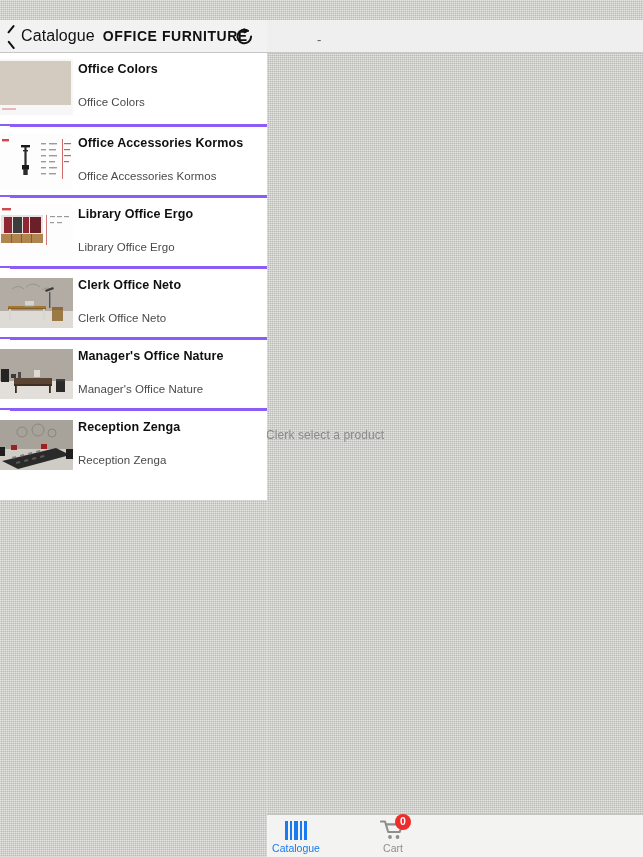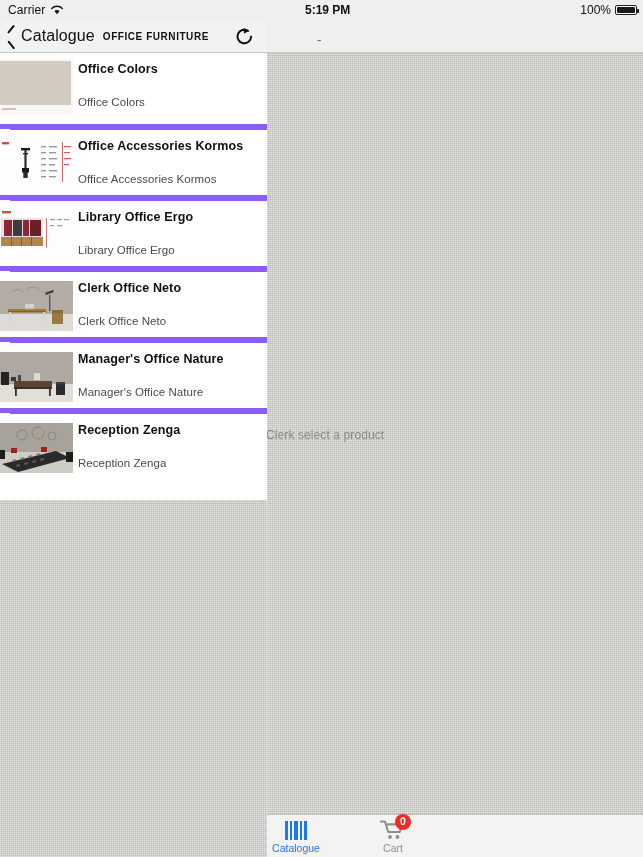--- a/index.html
+++ b/index.html
@@ -59,35 +59,35 @@
   }
   .chev-back::before,
   .chev-back::after {
     content:""; position:absolute; left:2px; width:10px; height:2.3px;
     background:#111; border-radius:1px;
   }
   .chev-back::before { top:4px; transform:rotate(-51deg); transform-origin:left center; }
   .chev-back::after  { top:12px; transform:rotate(51deg); transform-origin:left center; }
   .back-label { font-size:16px; color:#111; letter-spacing:0.1px; }
   .nav-title {
-    font-size:10px; font-weight:bold; color:#111;
+    font-size:14px; font-weight:bold; color:#111;
     letter-spacing:0.55px; margin-left:8px;
   }
   .refresh-btn {
     position:absolute; right:11px; top:5px; width:23px; height:23px; cursor:pointer;
   }
 
   
   .list {
     position:absolute; top:33px; left:0; width:267px; height:447px;
     background:#ffffff; overflow:hidden;
   }
   .row {
     position:relative; height:71px; width:267px; cursor:pointer;
-    border-top:6px solid #8b5cf6;
+    border-top:3px solid #8b5cf6;
     background:#fff;
   }
   .row:first-child { border-top:none; }
   .row .sep-inset { position:absolute; top:-1px; left:0; width:10px; height:1px; background:#fff; }
   .thumb {
     position:absolute; left:0; top:6px; width:73px; height:56px;
     background:#f3f3f3; overflow:hidden;
   }
   .thumb svg { display:block; width:73px; height:56px; }
   .row-title {
@@ -373,33 +373,14 @@
             <rect x="66" y="32" width="7" height="10" fill="#1e1e1e"></rect>
           </svg>
         </span>
         <span class="row-title">Reception Zenga</span>
         <span class="row-sub">Reception Zenga</span>
       </div>
 
     </div>
   </div>
 
-  <div class="statusbar">
-    <div class="sb-left">
-      <span class="sb-carrier">Carrier</span>
-      <span>
-        <svg width="14" height="11" viewBox="0 0 14 11" aria-hidden="true">
-          <path d="M7 10.2 L4.4 6.9 a4.2 4.2 0 0 1 5.2 0 Z" fill="#111"></path>
-          <path d="M1.7 4.4 a7.6 7.6 0 0 1 10.6 0" fill="none" stroke="#111" stroke-width="1.4" stroke-linecap="round"></path>
-        </svg>
-      </span>
-    </div>
-    <span class="sb-time">5:19 PM</span>
-    <div class="sb-right">
-      <span class="sb-batt-pct">100%</span>
-      <span class="batt">
-        <span class="batt-fill"></span>
-          <span class="batt-nub"></span>
-      </span>
-    </div>
-  </div>
 
 </div>
 
 </body></html>

